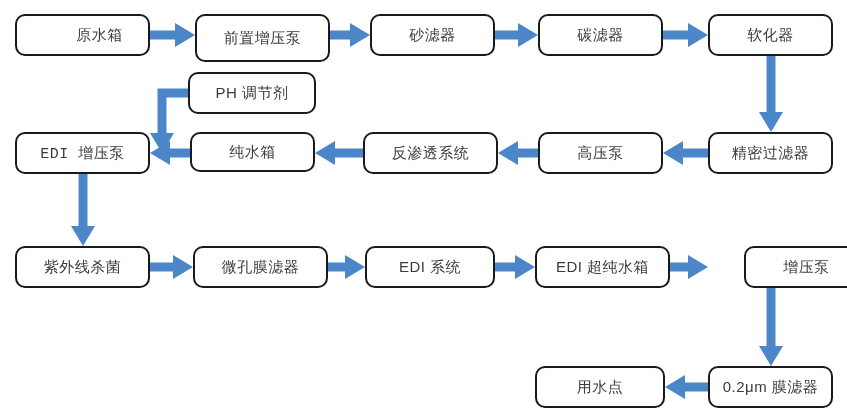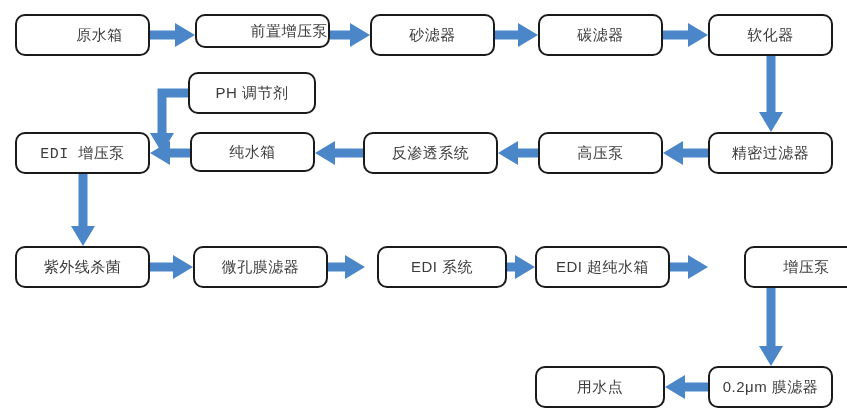--- a/index.html
+++ b/index.html
@@ -112,21 +112,21 @@
       </svg>
     </div>
     <div class="arrow" style="left: 665px; top: 375px; width: 43px; height: 24px;">
       <svg width="43" height="24" viewBox="0 0 43 24">
         <polygon points="43,7.5 20,7.5 20,0 0,12 20,24 20,16.5 43,16.5" fill="#4a86c8"></polygon>
       </svg>
     </div>
     <div class="node" style="left: 15px; top: 14px; width: 135px; height: 42px; border-color: rgb(26, 26, 26); color: rgb(59, 59, 59); padding-left: 34px;">
       <span>原水箱</span>
     </div>
-    <div class="node" style="left: 195px; top: 14px; width: 135px; height: 34px; border-color: rgb(26, 26, 26); color: rgb(59, 59, 59); justify-content: flex-end;">
+    <div class="node" style="left: 195px; top: 14px; width: 135px; height: 48px; border-color: rgb(26, 26, 26); color: rgb(59, 59, 59);">
       <span>前置增压泵</span>
     </div>
     <div class="node" style="left: 370px; top: 14px; width: 125px; height: 42px; border-color: rgb(26, 26, 26); color: rgb(59, 59, 59);">
       <span>砂滤器</span>
     </div>
     <div class="node" style="left: 538px; top: 14px; width: 125px; height: 42px; border-color: rgb(26, 26, 26); color: rgb(59, 59, 59);">
       <span>碳滤器</span>
     </div>
     <div class="node" style="left: 708px; top: 14px; width: 125px; height: 42px; border-color: rgb(26, 26, 26); color: rgb(59, 59, 59);">
       <span>软化器</span>
@@ -148,21 +148,21 @@
     </div>
     <div class="node" style="left: 708px; top: 132px; width: 125px; height: 42px; border-color: rgb(26, 26, 26); color: rgb(59, 59, 59);">
       <span>精密过滤器</span>
     </div>
     <div class="node" style="left: 15px; top: 246px; width: 135px; height: 42px; border-color: rgb(26, 26, 26); color: rgb(59, 59, 59);">
       <span>紫外线杀菌</span>
     </div>
     <div class="node" style="left: 193px; top: 246px; width: 135px; height: 42px; border-color: rgb(26, 26, 26); color: rgb(59, 59, 59);">
       <span>微孔膜滤器</span>
     </div>
-    <div class="node" style="left: 377px; top: 246px; width: 130px; height: 42px; border-color: rgb(26, 26, 26); color: rgb(59, 59, 59);">
+    <div class="node" style="left: 365px; top: 246px; width: 130px; height: 42px; border-color: rgb(26, 26, 26); color: rgb(59, 59, 59);">
       <span>EDI 系统</span>
     </div>
     <div class="node" style="left: 535px; top: 246px; width: 135px; height: 42px; border-color: rgb(26, 26, 26); color: rgb(59, 59, 59);">
       <span>EDI 超纯水箱</span>
     </div>
     <div class="node" style="left: 708px; top: 246px; width: 125px; height: 42px; border-color: rgb(26, 26, 26); color: rgb(59, 59, 59); margin-left: 36px;">
       <span>增压泵</span>
     </div>
     <div class="node" style="left: 535px; top: 366px; width: 130px; height: 42px; border-color: rgb(26, 26, 26); color: rgb(59, 59, 59); align-items: center;">
       <span>用水点</span>

